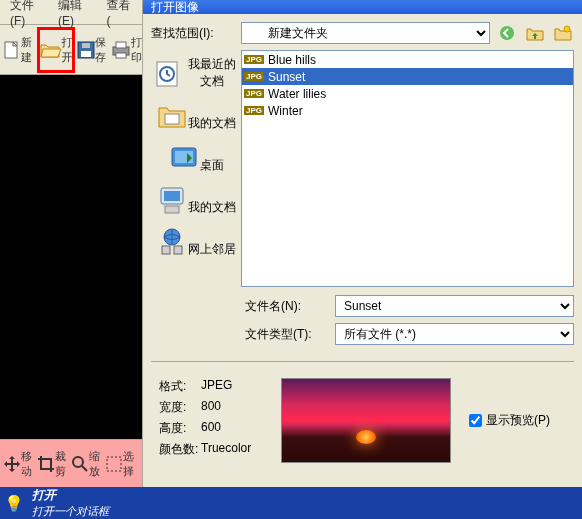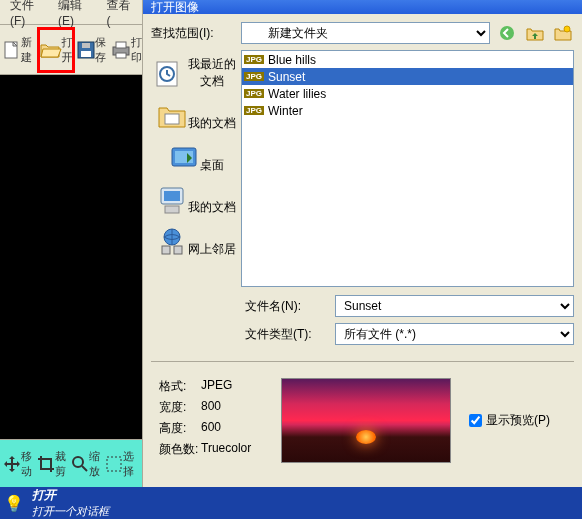--- a/index.html
+++ b/index.html
@@ -5,21 +5,21 @@
 *{margin:0;padding:0;box-sizing:border-box;font-family:"Microsoft YaHei","SimSun",sans-serif;font-size:12px}
 body{width:582px;height:519px;background:#ece9d8;overflow:hidden;position:relative}
 .main-window{position:absolute;left:0;top:0;width:142px;height:519px;background:#000}
 .menubar{background:#ece9d8;height:20px;display:flex;align-items:center;padding:12px 4px;border-bottom:1px solid #aca899}
 .menubar span{padding:0 6px;color:#333;cursor:default}
 .toolbar{background:#ece9d8;height:50px;display:flex;align-items:center;padding:2px;border-bottom:1px solid #aca899}
 .tb-item{display:flex;align-items:center;width:32px;margin:0 1px;cursor:pointer}
 .tb-item.highlight{border:3px solid red;width:38px;height:46px;justify-content:center}
 .tb-icon{width:24px;height:20px;display:flex;align-items:center;justify-content:center}
 .tb-label{font-size:11px;color:#333;margin-top:1px}
-.bottom-toolbar{position:absolute;bottom:32px;left:0;width:142px;background:#5eead4;height:48px;display:flex;align-items:center;padding:2px;border-top:1px solid #aca899}
+.bottom-toolbar{position:absolute;bottom:32px;left:0;width:142px;background:#fca5a5;height:48px;display:flex;align-items:center;padding:2px;border-top:1px solid #aca899}
 .status-bar{position:absolute;bottom:0;left:0;width:582px;height:32px;background:#1941a5;display:flex;align-items:center;padding:0 4px}
 .status-bar .bulb{color:#ffcc00;font-size:16px;margin-right:8px}
 .status-bar .txt{color:#fff;font-style:italic}
 .dialog{position:absolute;left:142px;top:0;width:440px;height:487px;background:#ece9d8;border-left:1px solid #aca899}
 .dlg-title{background:linear-gradient(#3c79e8,#245edb);height:14px;color:#fff;padding:0 8px;font-weight:normal;display:flex;align-items:center;font-size:11px;overflow:hidden}
 .dlg-body{padding:8px;display:flex;flex-direction:column;height:calc(100% - 14px)}
 .lookup-row{display:flex;align-items:center;margin-bottom:6px}
 .lookup-row label{width:90px}
 .lookup-row select{flex:1;height:22px;border:1px solid #7f9db9;background:#fff;padding-left:22px}
 .lookup-icons{margin-left:6px;display:flex;gap:6px}

